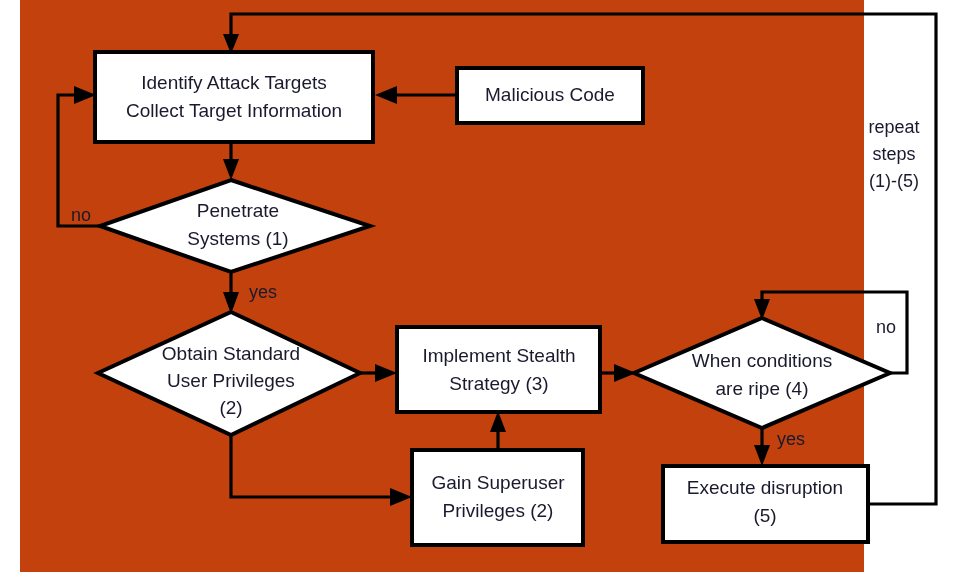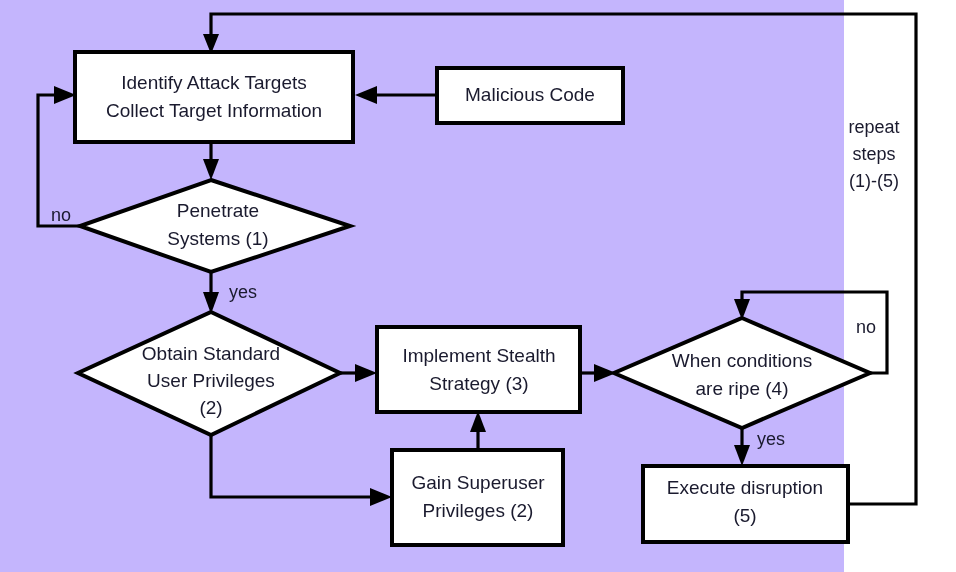--- a/index.html
+++ b/index.html
@@ -10,21 +10,22 @@
   body {
     width: 956px;
     height: 572px;
     font-family: "Liberation Sans", sans-serif;
     overflow: hidden;
   }
   #flowchart-root {
     position: relative;
     width: 844px;
     height: 572px;
-    background: #c4b5fd;
+    background: #c2410c;
+    margin-left: 20px;
   }
   svg.diagram {
     display: block;
     width: 956px;
     height: 572px;
   }
   .node-shape {
     fill: #ffffff;
     stroke: #000000;
     stroke-width: 4;

